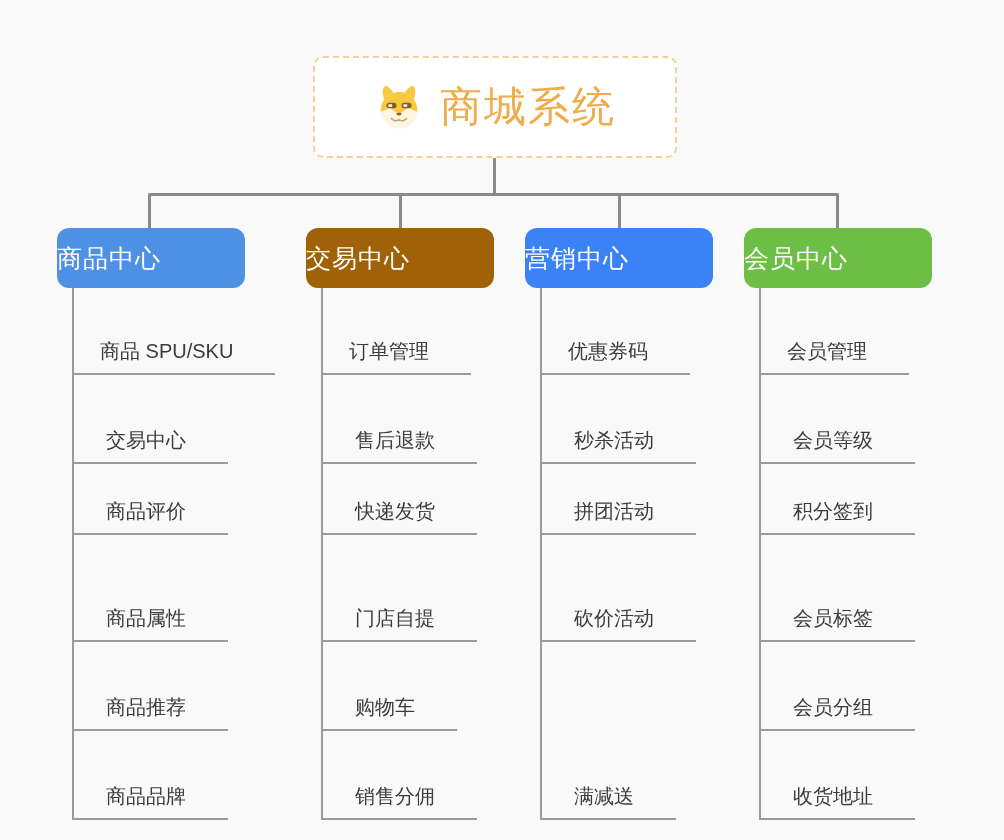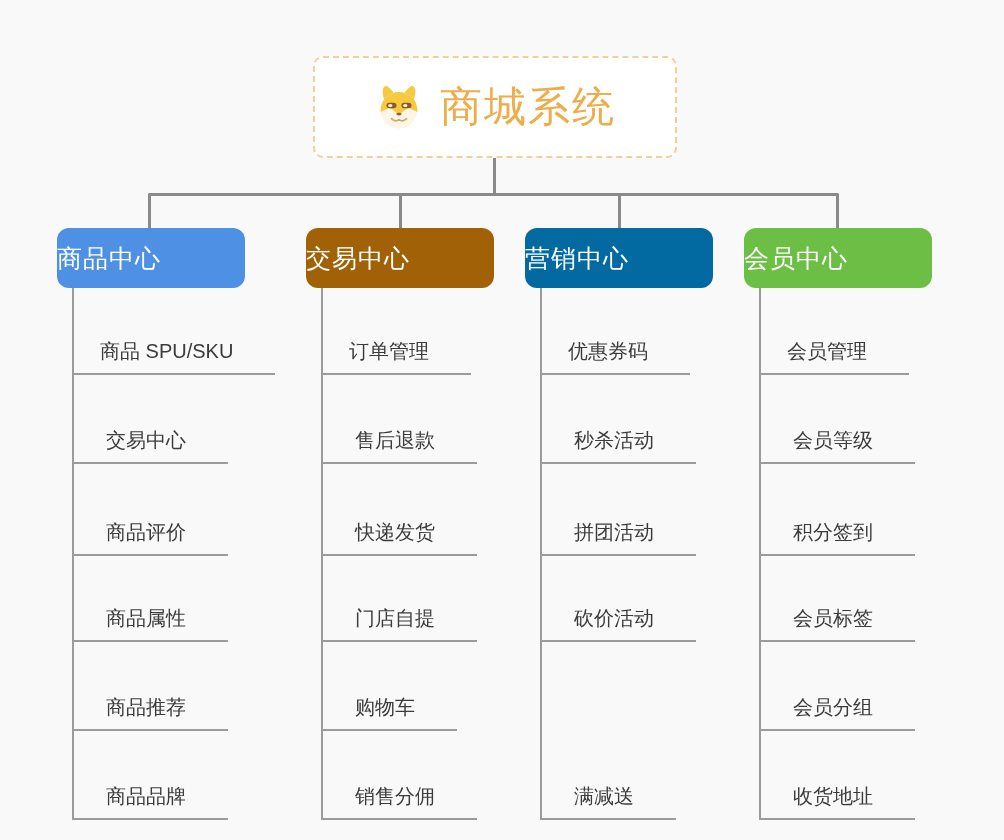--- a/index.html
+++ b/index.html
@@ -51,21 +51,21 @@
   }
   .child{
     position:absolute;left:15px;
     white-space:nowrap;font-size:20px;color:#3b3b3b;
     padding:0 42px 9px 34px;
     border-bottom:2px solid #9b9b9b;
     line-height:25px;
   }
   .child.c0{top:111px;padding-left:28px;}
   .child.c1{top:200px;}
-  .child.c2{top:292px;}
+  .child.c2{top:271px;}
   .child.c3{top:378px;}
   .child.c4{top:467px;}
   .child.c5{top:556px;}
 </style>
 </head>
 <body>
 
 <div class="canvas">
 
   <div class="line root-trunk"></div>
@@ -113,21 +113,21 @@
     <div class="trunk"></div>
     <div class="child c0">订单管理</div>
     <div class="child c1">售后退款</div>
     <div class="child c2">快递发货</div>
     <div class="child c3">门店自提</div>
     <div class="child c4">购物车</div>
     <div class="child c5">销售分佣</div>
   </div>
 
   <div class="branch b2">
-    <div class="branch-node" style="background-color: #0369a1;">
+    <div class="branch-node" style="background-color: #3b82f6;">
       <span class="branch-label">营销中心</span>
     </div>
     <div class="trunk"></div>
     <div class="child c0">优惠券码</div>
     <div class="child c1">秒杀活动</div>
     <div class="child c2">拼团活动</div>
     <div class="child c3">砍价活动</div>
     <div class="child c5">满减送</div>
   </div>
 

